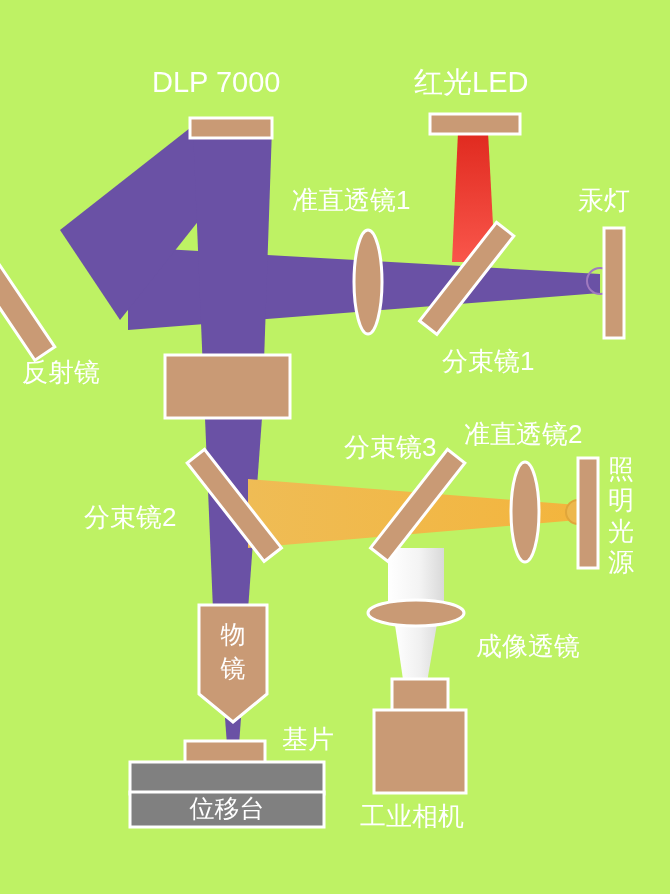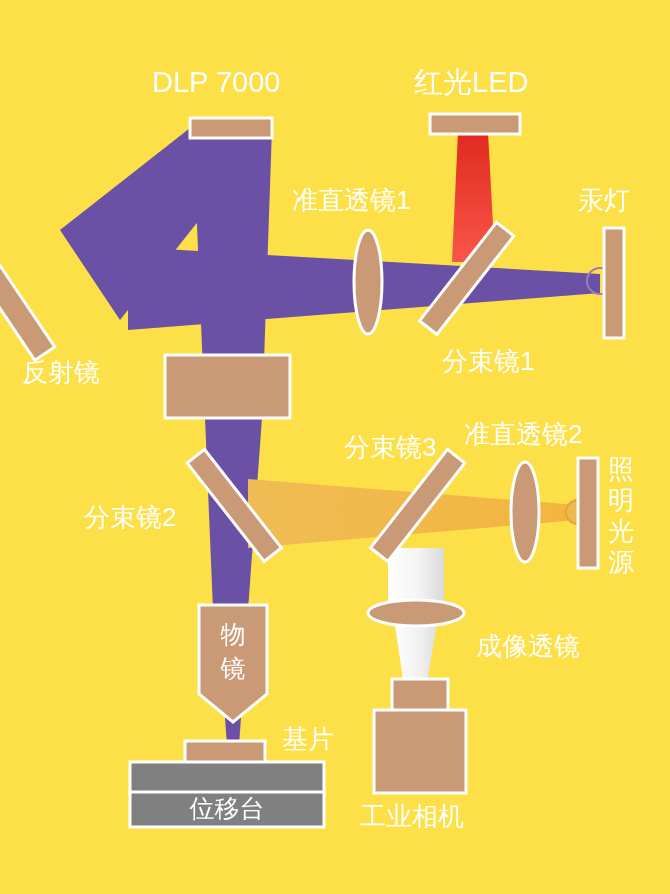--- a/index.html
+++ b/index.html
@@ -6,21 +6,21 @@
     margin: 0;
     padding: 0;
     background: #ffffff;
   }
   #stage {
     position: relative;
     width: 670px;
     height: 894px;
     overflow: hidden;
     font-family: "Liberation Sans", "DejaVu Sans", sans-serif;
-    background: #fde047;
+    background: #bef264;
     text-decoration: underline;
   }
   svg.layer {
     position: absolute;
     left: 0;
     top: 0;
     width: 670px;
     height: 894px;
   }
   .lbl {

